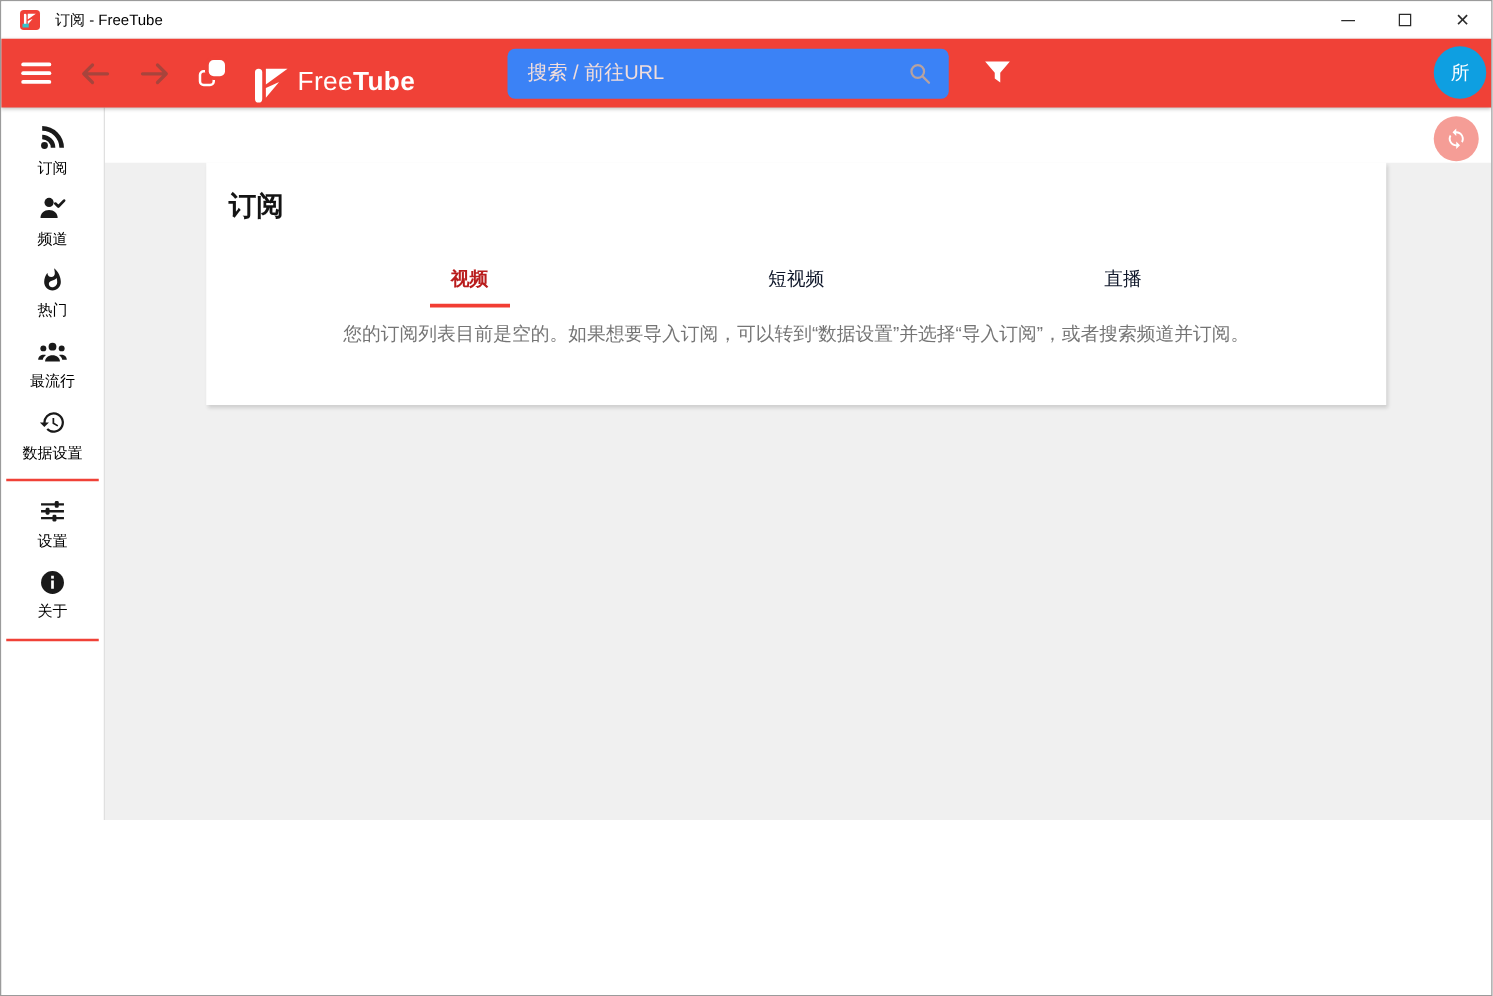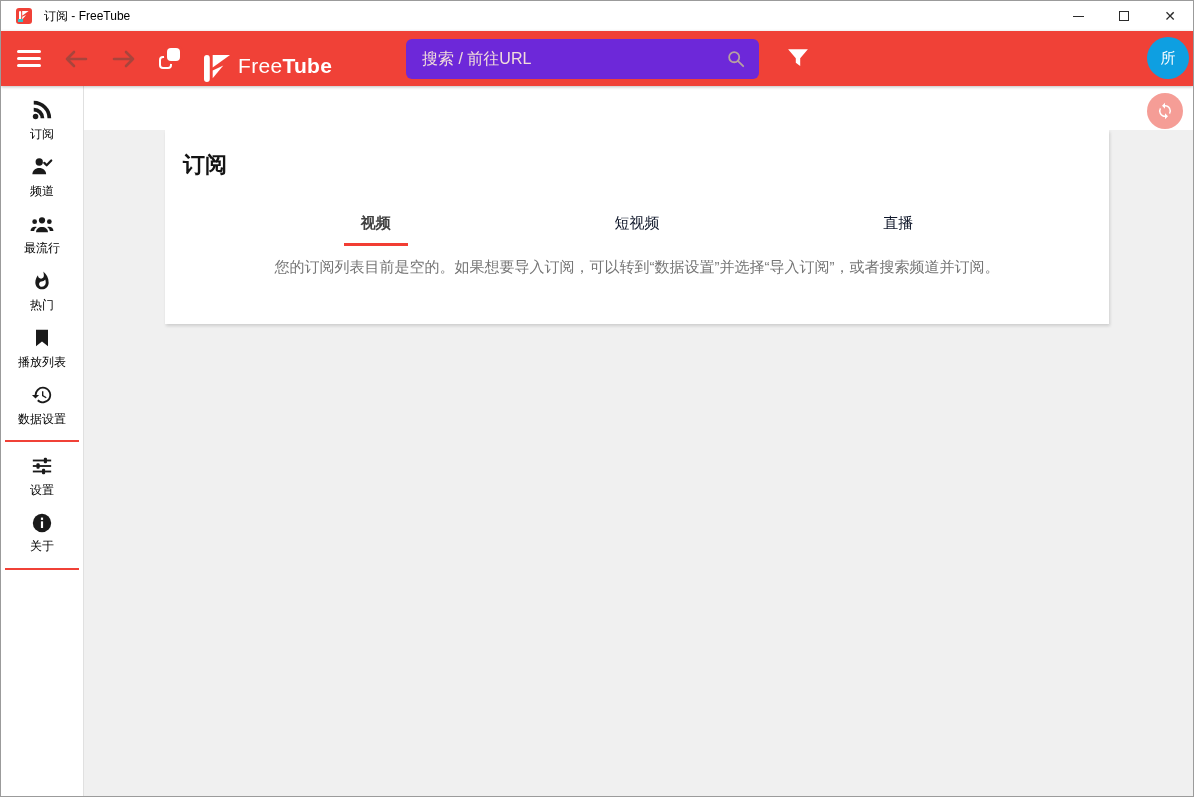--- a/index.html
+++ b/index.html
@@ -31,50 +31,50 @@
   .nav-arrow { margin-left:22px; width:26px; height:26px; display:flex; align-items:center; justify-content:center; }
   .clone-wrap { margin-left:22px; width:21px; height:21px; position:relative; cursor:pointer; }
   .clone-back { position:absolute; left:0; bottom:0; width:13px; height:13px; border:2px solid #fff; border-radius:4px; }
   .clone-front { position:absolute; right:0; top:0; width:13px; height:13px; background:#fff; border-radius:4px; box-shadow:0 0 0 3px #f04137; }
   .brand { margin-left:24px; display:flex; align-items:flex-start; gap:7px;margin-top:20px; }
   .brand-text { color:#fff; font-size:21px; letter-spacing:.3px; }
   .brand-text .free { font-weight:400; }
   .brand-text .tube { font-weight:700; }
 
   .search-box { position:absolute; left:405px; top:8px; width:353px; height:40px;
-    background:#6d28d9; border-radius:6px; display:flex; align-items:center; }
+    background:#3b82f6; border-radius:6px; display:flex; align-items:center; }
   .search-input { flex:1; background:transparent; border:none; outline:none; color:#fff;
     font-size:16px; padding:0 8px 0 16px; font-family:"Liberation Sans",sans-serif; }
   .search-input::placeholder { color:#f1dddb; opacity:1; }
   .search-mag { margin-right:14px; display:flex; }
   .filter-btn { position:absolute; left:786px; top:16px; width:24px; height:24px; display:flex; cursor:pointer; }
   .profile-btn { position:absolute; right:4px; top:6px; width:42px; height:42px; border-radius:50%;
     background:#0e9fe1; color:#fff; font-size:15px; display:flex; align-items:center; justify-content:center; cursor:pointer; }
 
   
-  .body-row { display:flex; height:710px; }
+  .body-row { display:flex; height:570px; }
 
   
   .sidebar { width:83px; background:#fff; border-right:1px solid #e0e0e0; padding-top:6px; flex:0 0 auto; }
   .nav-item { height:57px; display:flex; flex-direction:column; align-items:center; justify-content:center; gap:5px; cursor:pointer; }
   .nav-item .nav-label { font-size:12px; color:#000; white-space:nowrap; }
   .side-divider { border:none; border-top:2px solid #f04137; margin:6px 4px; }
 
   
   .main-col { flex:1; display:flex; flex-direction:column; min-width:0; }
   .subheader { height:44px; background:#fff; position:relative; flex:0 0 auto; }
   .refresh-fab { position:absolute; right:10px; top:7px; width:36px; height:36px; border-radius:50%;
     background:#f59d96; display:flex; align-items:center; justify-content:center; cursor:pointer; }
   .main-area { flex:1; background:#f0f0f0; }
   .card { margin-left:81px; width:944px; height:194px; background:#fff; box-shadow:1px 2px 3px rgba(0,0,0,.14); }
   .card-heading { padding:20px 0 0 18px; font-size:22px; font-weight:700; color:#141414; }
   .tabs { display:flex; margin:34px 80px 0; }
   .tab { flex:1; text-align:center; font-size:15px; color:#0f172a; cursor:pointer; }
   .tab .tab-label { display:inline-block; padding-bottom:10px; }
-  .tab.active { color:#404040; font-weight:700; }
+  .tab.active { color:#b91c1c; font-weight:700; }
   .tab .underline { width:64px; height:3px; margin:0 auto; background:transparent; }
   .tab.active .underline { background:#f23d33; }
   .empty-msg { margin-top:12px; text-align:center; font-size:15px; color:#757575; padding:0 30px; }
 
   svg { display:block; }
 </style>
 </head>
 <body>
 
 <div class="titlebar">
@@ -166,43 +166,37 @@
       </svg>
       <span class="nav-label">订阅</span>
     </div>
     <div class="nav-item">
       <svg width="22" height="22" viewBox="0 0 24 24">
         <circle cx="9" cy="6.5" r="4" fill="#1a1a1a"></circle>
         <path d="M1.5 20c0-4.2 3.3-7 7.5-7s7.5 2.8 7.5 7z" fill="#1a1a1a"></path>
         <path d="M14.5 7.5l2.6 2.6 5-5.2" stroke="#1a1a1a" stroke-width="2.4" fill="none" stroke-linecap="round" stroke-linejoin="round"></path>
       </svg>
       <span class="nav-label">频道</span>
+    </div>
+    <div class="nav-item">
+      <svg width="20" height="22" viewBox="0 0 24 24" fill="#1a1a1a">
+        <path d="M13.5.67s.74 2.65.74 4.8c0 2.06-1.35 3.73-3.41 3.73-2.07 0-3.63-1.67-3.63-3.73l.03-.36C5.21 7.51 4 10.62 4 14c0 4.42 3.58 8 8 8s8-3.58 8-8C20 8.61 17.41 3.8 13.5.67zM11.71 19c-1.78 0-3.22-1.4-3.22-3.14 0-1.62 1.05-2.76 2.81-3.12 1.77-.36 3.6-1.21 4.62-2.58.39 1.29.59 2.65.59 4.04 0 2.65-2.15 4.8-4.8 4.8z"></path>
+      </svg>
+      <span class="nav-label">热门</span>
     </div>
     <div class="nav-item">
       <svg width="24" height="22" viewBox="0 0 26 24" fill="#1a1a1a">
         <circle cx="13" cy="8" r="3.4"></circle>
         <path d="M6.5 21c0-3.4 2.9-5.6 6.5-5.6s6.5 2.2 6.5 5.6z"></path>
         <circle cx="5" cy="9.5" r="2.6"></circle>
         <path d="M.5 19.5c0-2.8 2.2-4.5 5-4.5.6 0 1.2.08 1.8.25-1.6 1.3-2.6 2.7-2.8 4.25z"></path>
         <circle cx="21" cy="9.5" r="2.6"></circle>
         <path d="M25.5 19.5c0-2.8-2.2-4.5-5-4.5-.6 0-1.2.08-1.8.25 1.6 1.3 2.6 2.7 2.8 4.25z"></path>
       </svg>
       <span class="nav-label">最流行</span>
-    </div>
-    <div class="nav-item">
-      <svg width="20" height="22" viewBox="0 0 24 24" fill="#1a1a1a">
-        <path d="M13.5.67s.74 2.65.74 4.8c0 2.06-1.35 3.73-3.41 3.73-2.07 0-3.63-1.67-3.63-3.73l.03-.36C5.21 7.51 4 10.62 4 14c0 4.42 3.58 8 8 8s8-3.58 8-8C20 8.61 17.41 3.8 13.5.67zM11.71 19c-1.78 0-3.22-1.4-3.22-3.14 0-1.62 1.05-2.76 2.81-3.12 1.77-.36 3.6-1.21 4.62-2.58.39 1.29.59 2.65.59 4.04 0 2.65-2.15 4.8-4.8 4.8z"></path>
-      </svg>
-      <span class="nav-label">热门</span>
-    </div>
-    <div class="nav-item">
-      <svg width="18" height="22" viewBox="0 0 24 24" fill="#1a1a1a">
-        <path d="M4 1h16v22l-8-6.4L4 23z"></path>
-      </svg>
-      <span class="nav-label">播放列表</span>
     </div>
     <div class="nav-item">
       <svg width="22" height="22" viewBox="0 0 24 24" fill="#1a1a1a">
         <path d="M13 3a9 9 0 0 0-9 9H1l3.89 3.89L8.9 12H6a7 7 0 1 1 2.1 5l-1.42 1.42A9 9 0 1 0 13 3zm-1 5v5l4.28 2.54.72-1.21-3.5-2.08V8H12z"></path>
       </svg>
       <span class="nav-label">数据设置</span>
     </div>
 
     <hr class="side-divider">
 

